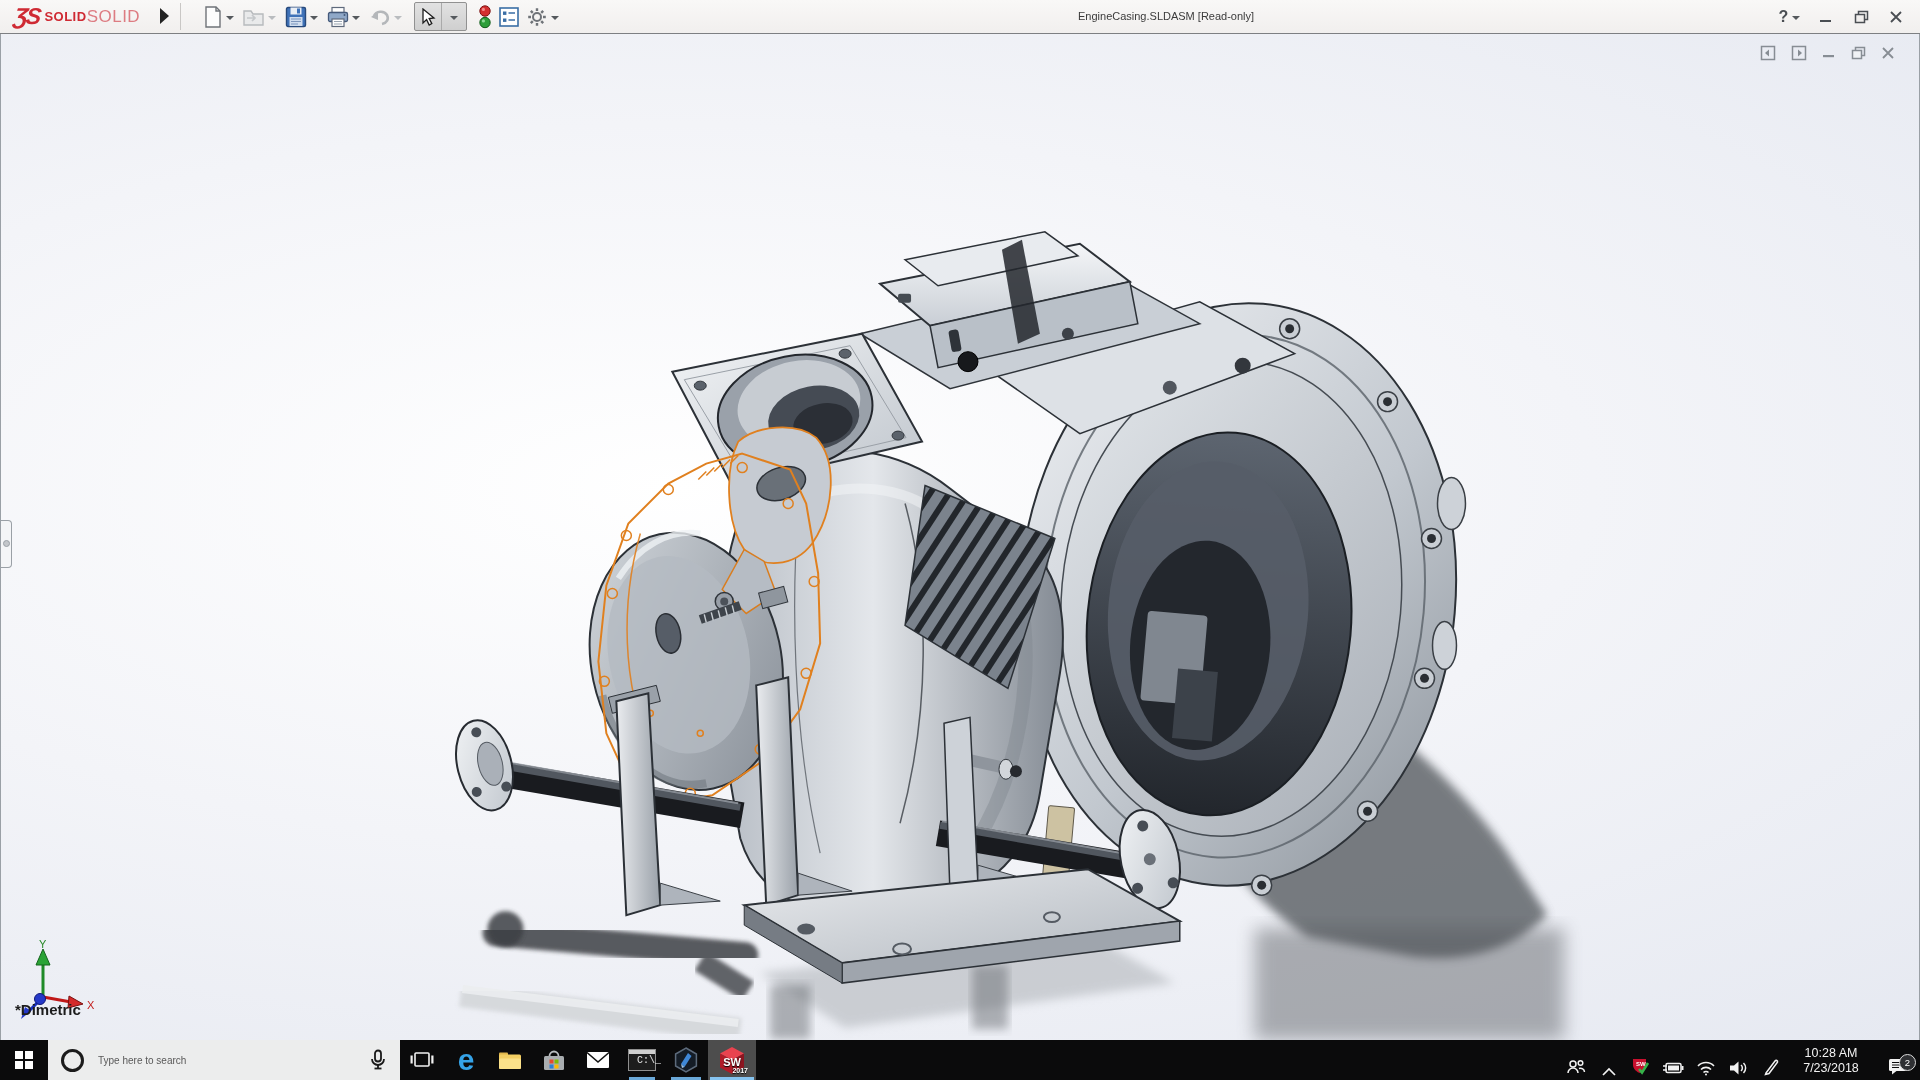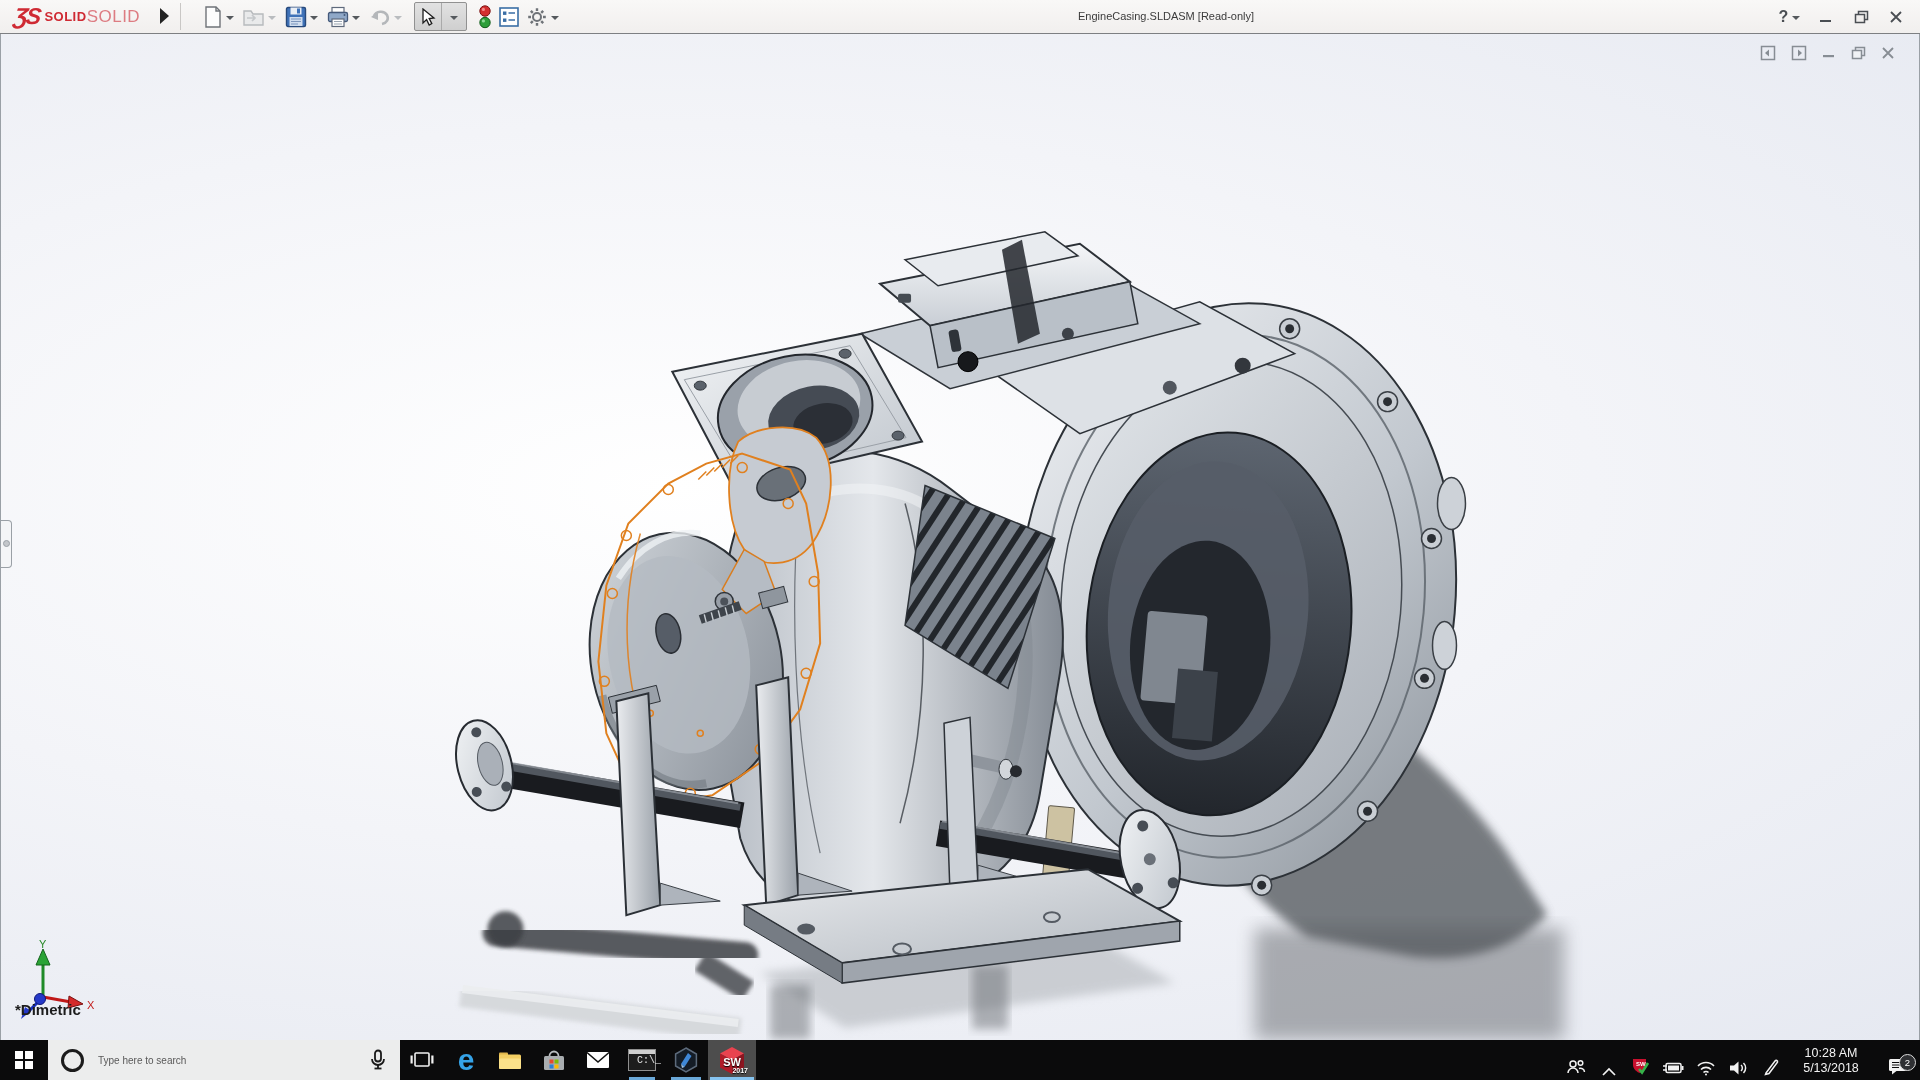--- a/index.html
+++ b/index.html
@@ -654,21 +654,21 @@
         </svg>
       </div>
       <div class="trayitem" style="width:34px">
         <svg width="18" height="18" viewBox="0 0 18 18">
           <path d="M4,15 L13,3 C14,1.8 16,2.5 15.5,4.2 L7,15.5 L3.5,16.5 Z" fill="none" stroke="#f2f2f2" stroke-width="1.5"></path>
         </svg>
       </div>
       <div class="trayitem clock">
         <div>
           <div>10:28 AM</div>
-          <div>5/13/2018</div>
+          <div>7/23/2018</div>
         </div>
       </div>
       <div class="trayitem action">
         <svg width="21" height="20" viewBox="0 0 21 20">
           <rect x="2" y="3" width="17" height="12" rx="1.5" fill="#f2f2f2"></rect>
           <path d="M5,6.5 h11 M5,9 h11 M5,11.5 h7" stroke="#0b0b0c" stroke-width="1.2"></path>
           <polygon points="5,15 5,18.5 9.5,15" fill="#f2f2f2"></polygon>
         </svg>
         <div class="badge">2</div>
       </div>

